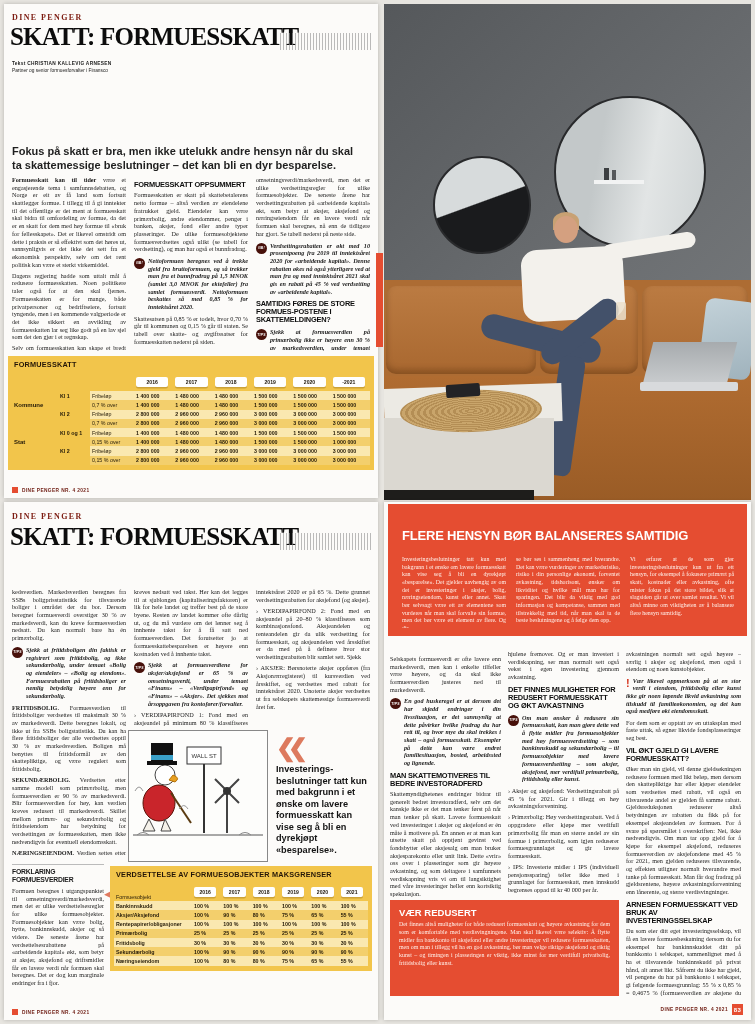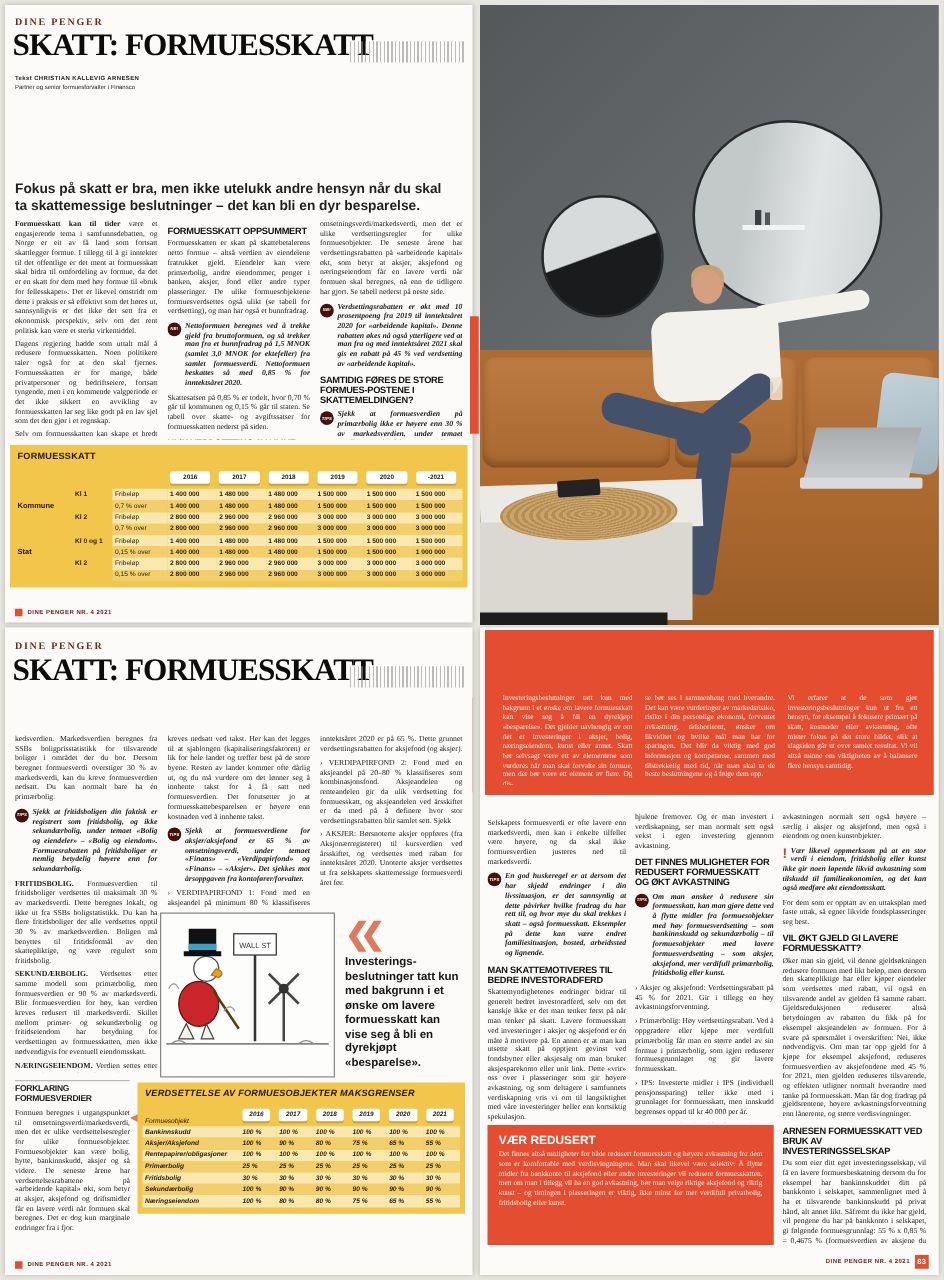--- a/index.html
+++ b/index.html
@@ -373,21 +373,21 @@
       <span class="chev">❮❮</span>
       <span>Investerings­beslutninger tatt kun med bakgrunn i et ønske om lave­re formuesskatt kan vise seg å bli en dyrekjøpt «besparelse».</span>
     </div>
 
     <div class="abs bt fact col" style="left:8px;top:362px;width:92px;height:132px;">
       <div class="fttl">FORKLARING FORMUESVERDIER</div>
       <p>Formuen beregnes i utgangspunktet til omsetningsverdi/markedsverdi, men det er ulike verdsettelsesregler for ulike formuesobjekter. Formuesobjekter kan være bolig, hytte, bankinnskudd, aksjer og så videre. De seneste årene har verdsettelsesrabattene på «arbeidende kapital» økt, som betyr at aksjer, aksjefond og driftsmidler får en lavere verdi når formuen skal beregnes. Det er dog kun marginale endringer fra i fjor.</p>
     </div>
     <div class="abs pointer" style="left:100px;top:388px;">◀</div>
 
-    <div class="abs ytab t2" style="left:106px;top:364px;width:262px;box-sizing:border-box;font-style:italic;">
+    <div class="abs ytab t2" style="left:106px;top:364px;width:262px;box-sizing:border-box;">
       <div class="ttl">VERDSETTELSE AV FORMUESOBJEKTER MAKSGRENSER</div>
       <div class="tbody">
           <div class="trow">
             <div class="c colhead">Formuesobjekt</div>
             <div class="c ">
               <div class="chip">2016</div>
             </div>
             <div class="c ">
               <div class="chip">2017</div>
             </div>
@@ -471,20 +471,21 @@
     </div>
 
     <div class="abs footer" style="left:8px;bottom:5px;">
       <span class="fsq"></span>
       <span>DINE PENGER NR. 4 2021</span>
     </div>
   </div>
 
   <div class="page" style="left:384px;top:502px;width:367px;height:518px;">
     <div class="abs redbox" style="left:4px;top:2px;width:359px;height:132px;">
+      <div class="abs rttl" style="left:14px;top:24px;">FLERE HENSYN BØR BALANSERES SAMTIDIG</div>
       <div class="abs flexcols" style="left:14px;top:52px;width:332px;height:72px;gap:10px;">
         <div class="col wtext">Investeringsbeslutninger tatt kun med bakgrunn i et ønske om lavere formuesskatt kan vise seg å bli en dyrekjøpt «besparelse». Det gjelder uavhengig av om det er investeringer i aksjer, bolig, næringseiendom, kunst eller annet. Skatt bør selvsagt være ett av elementene som vurderes når man skal forvalte sin formue, men det bør være ett element av flere. Og dis-</div>
         <div class="col wtext">se bør ses i sammenheng med hverandre. Det kan være vurderinger av markedsrisiko, risiko i din personlige økonomi, forventet avkastning, tidshorisont, ønsker om likviditet og hvilke mål man har for sparingen. Det blir da viktig med god informasjon og kompetanse, sammen med tilstrekkelig med tid, når man skal ta de beste beslutningene og å følge dem opp.</div>
         <div class="col wtext">Vi erfarer at de som gjør investeringsbeslutninger kun ut fra ett hensyn, for eksempel å fokusere primært på skatt, kostnader eller avkastning, ofte mister fokus på det store bildet, slik at slagsiden går ut over samlet resultat. Vi vil altså minne om viktigheten av å balansere flere hensyn samtidig.</div>
       </div>
     </div>
 
     <div class="abs bt col" style="left:6px;top:153px;width:111px;height:248px;">
       <p>Selskapets formuesverdi er ofte lavere enn markedsverdi, men kan i enkelte tilfeller være høyere, og da skal ikke formuesverdien justeres ned til markedsverdi.</p>
       <div class="tipbox">

